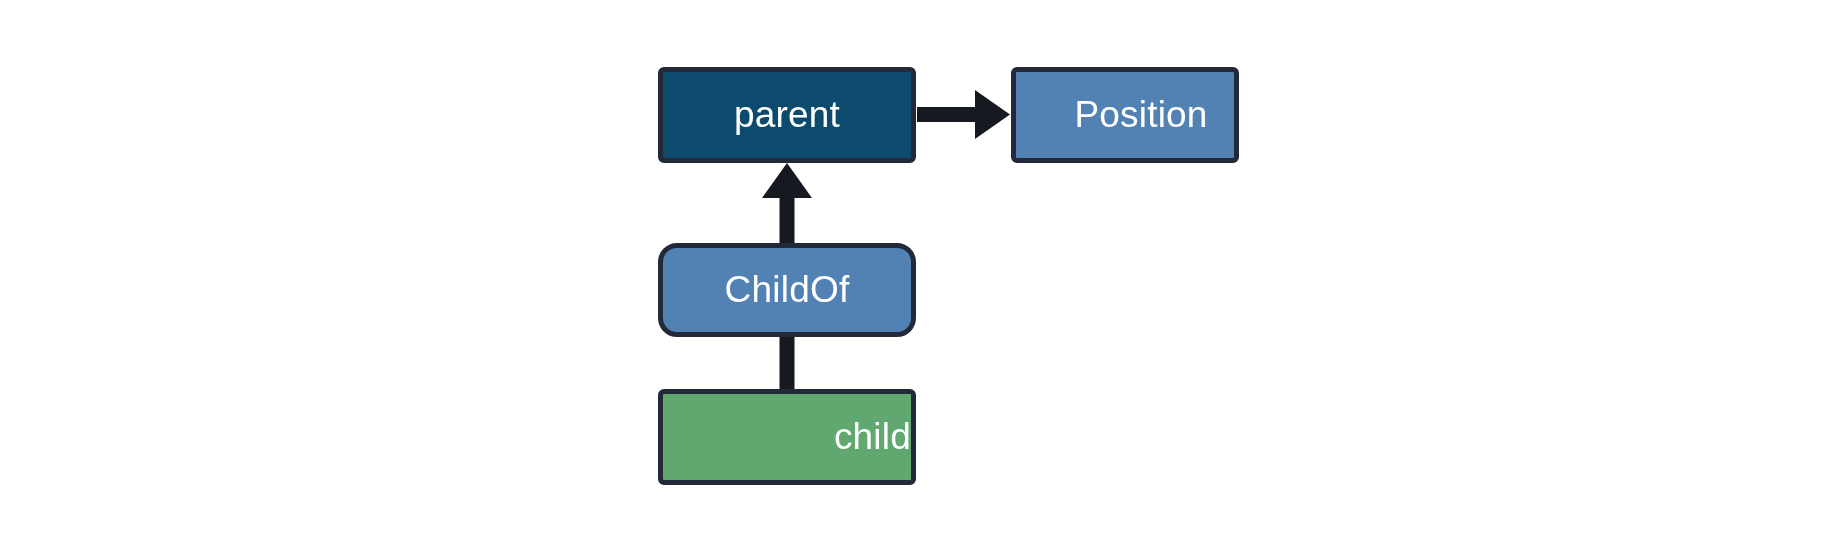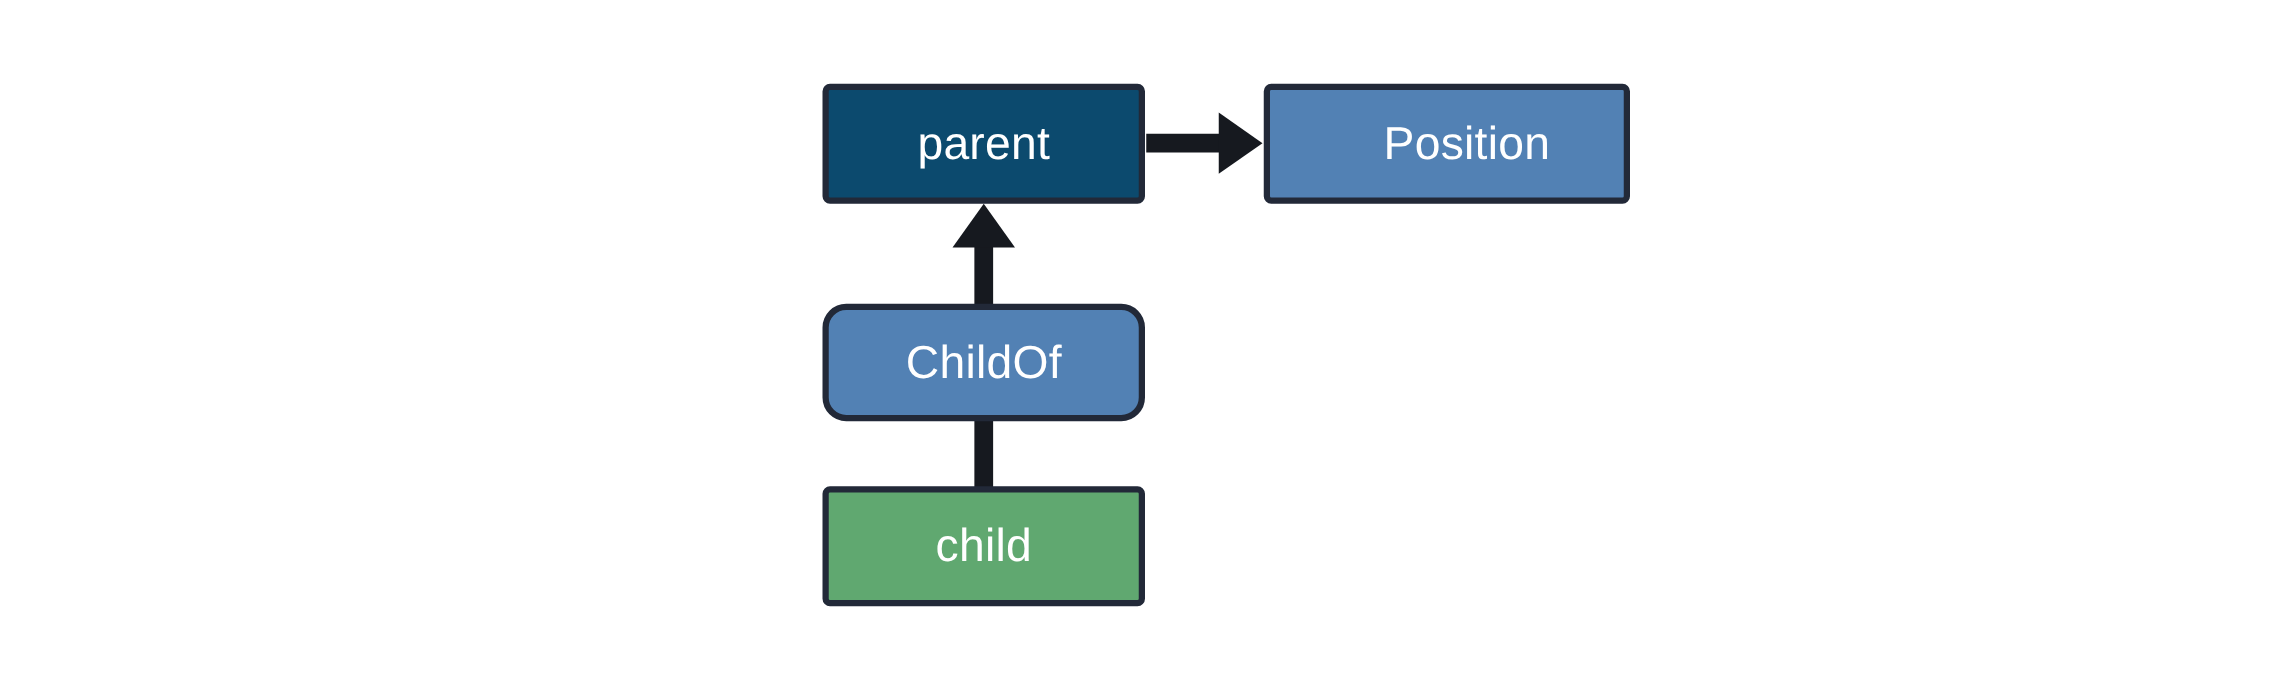--- a/index.html
+++ b/index.html
@@ -48,36 +48,37 @@
   }
   #node-parent {
     left: 658px;
     top: 67px;
     width: 258px;
     height: 96px;
   }
   #node-position {
     left: 1011px;
     top: 67px;
-    width: 293px;
+    width: 228px;
     height: 96px;
     padding-left: 32px;
   }
   #node-childof {
     left: 658px;
     top: 243px;
     width: 258px;
     height: 94px;
     border-radius: 19px;
   }
   #node-child {
     left: 658px;
     top: 389px;
     width: 258px;
     height: 96px;
+    justify-content: flex-end;
   }
 </style>
 </head>
 <body>
 
 <div id="diagram-root">
 
   <svg id="edge-layer" width="1830" height="548" viewBox="0 0 1830 548" xmlns="http://www.w3.org/2000/svg">
 
     <g>

